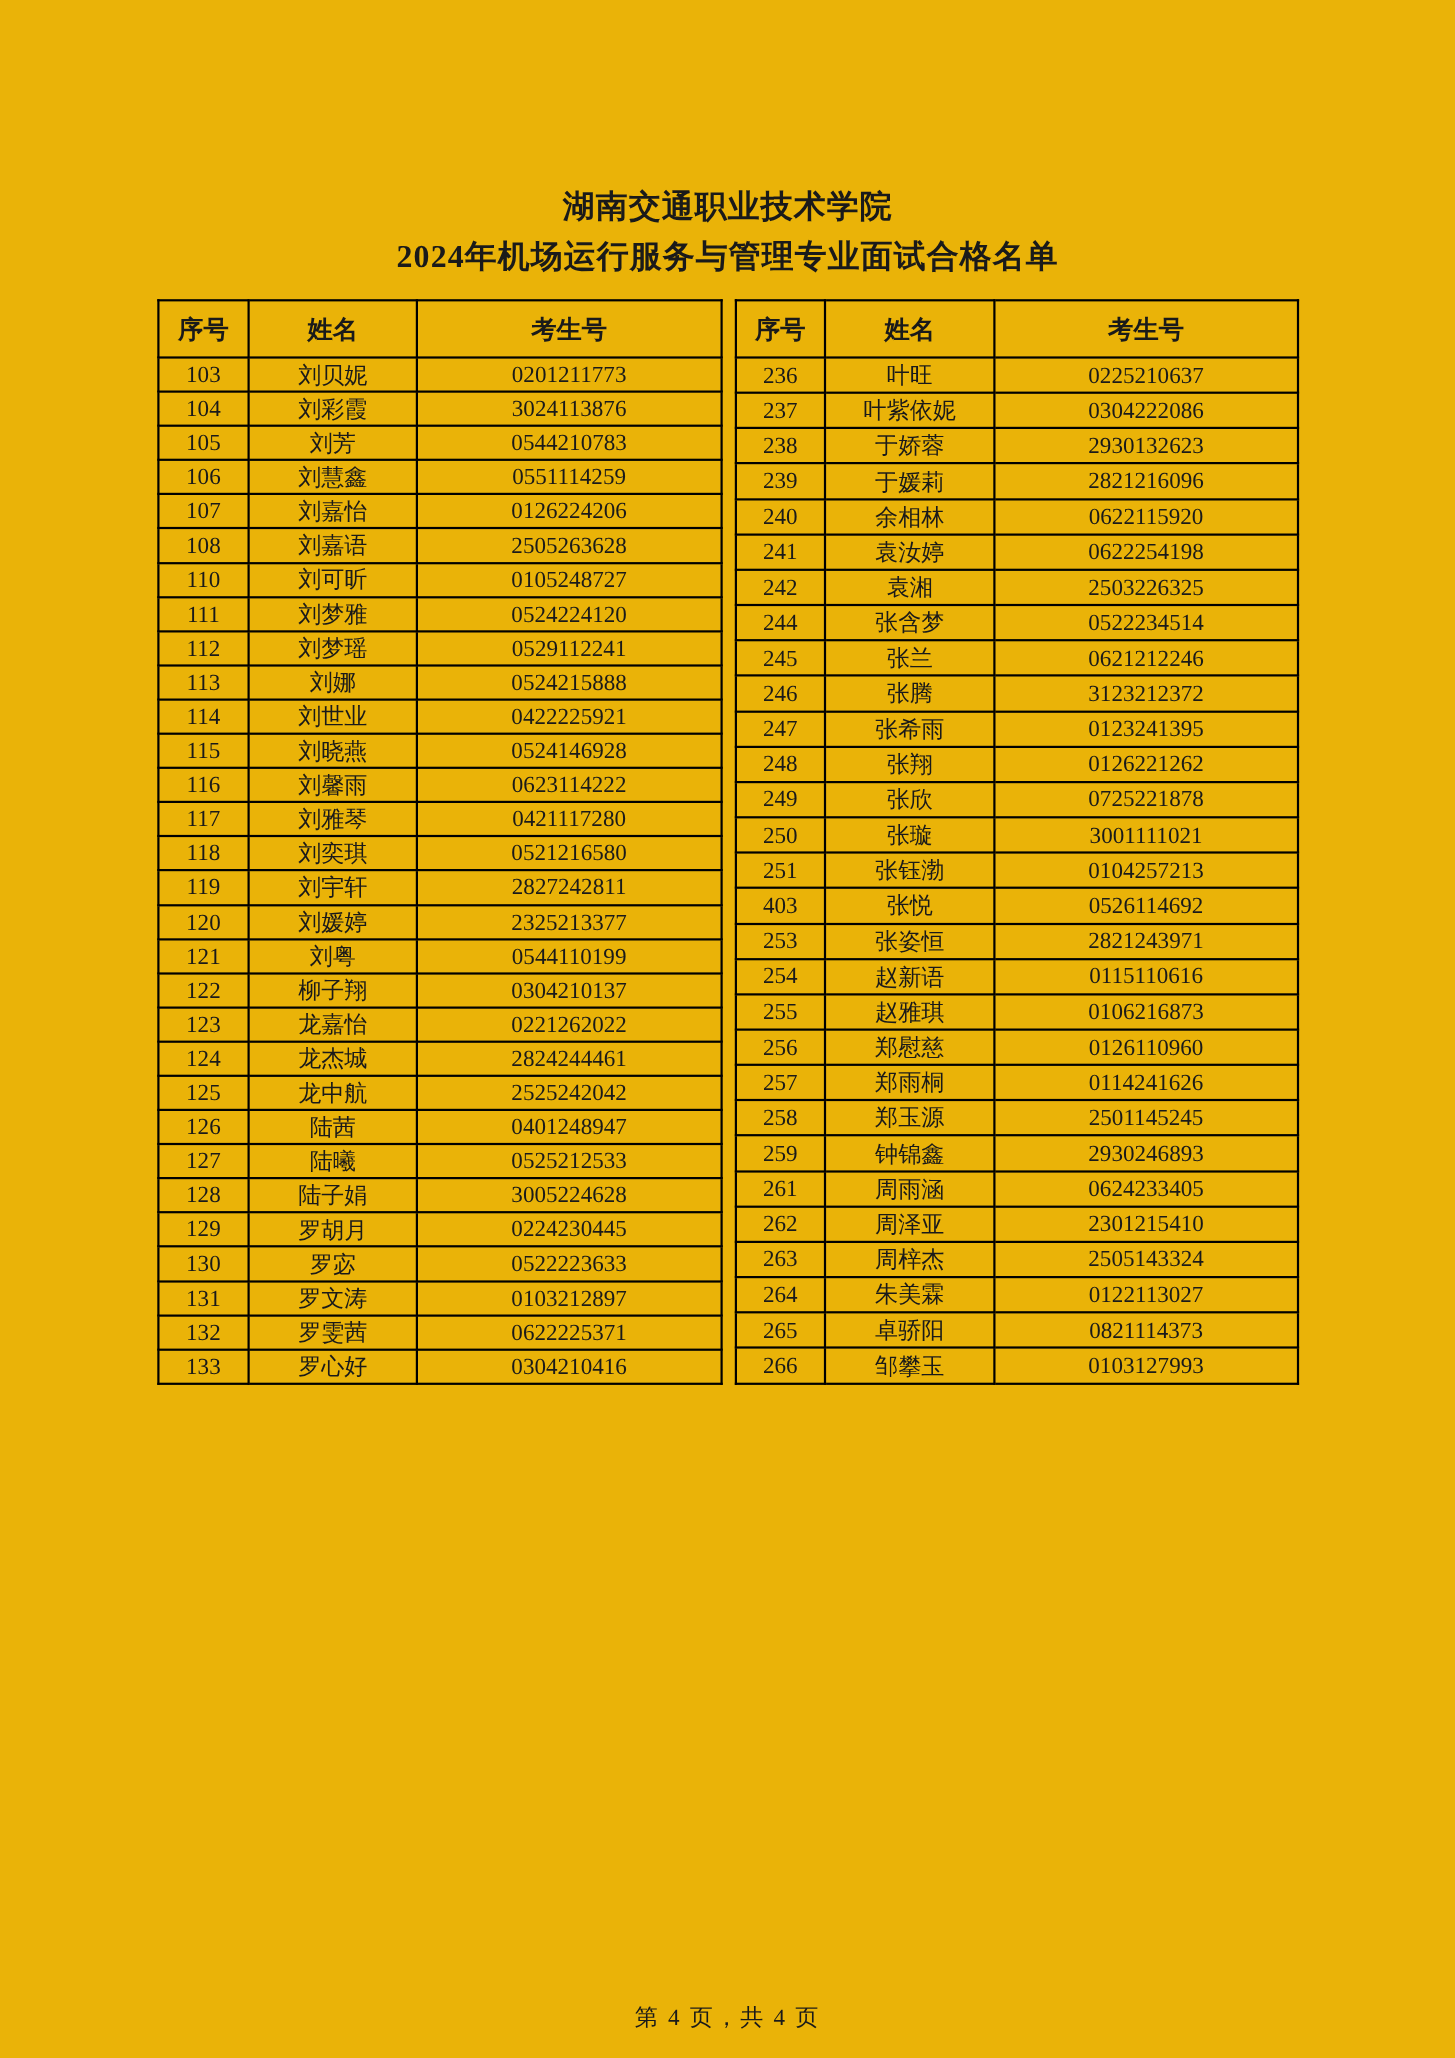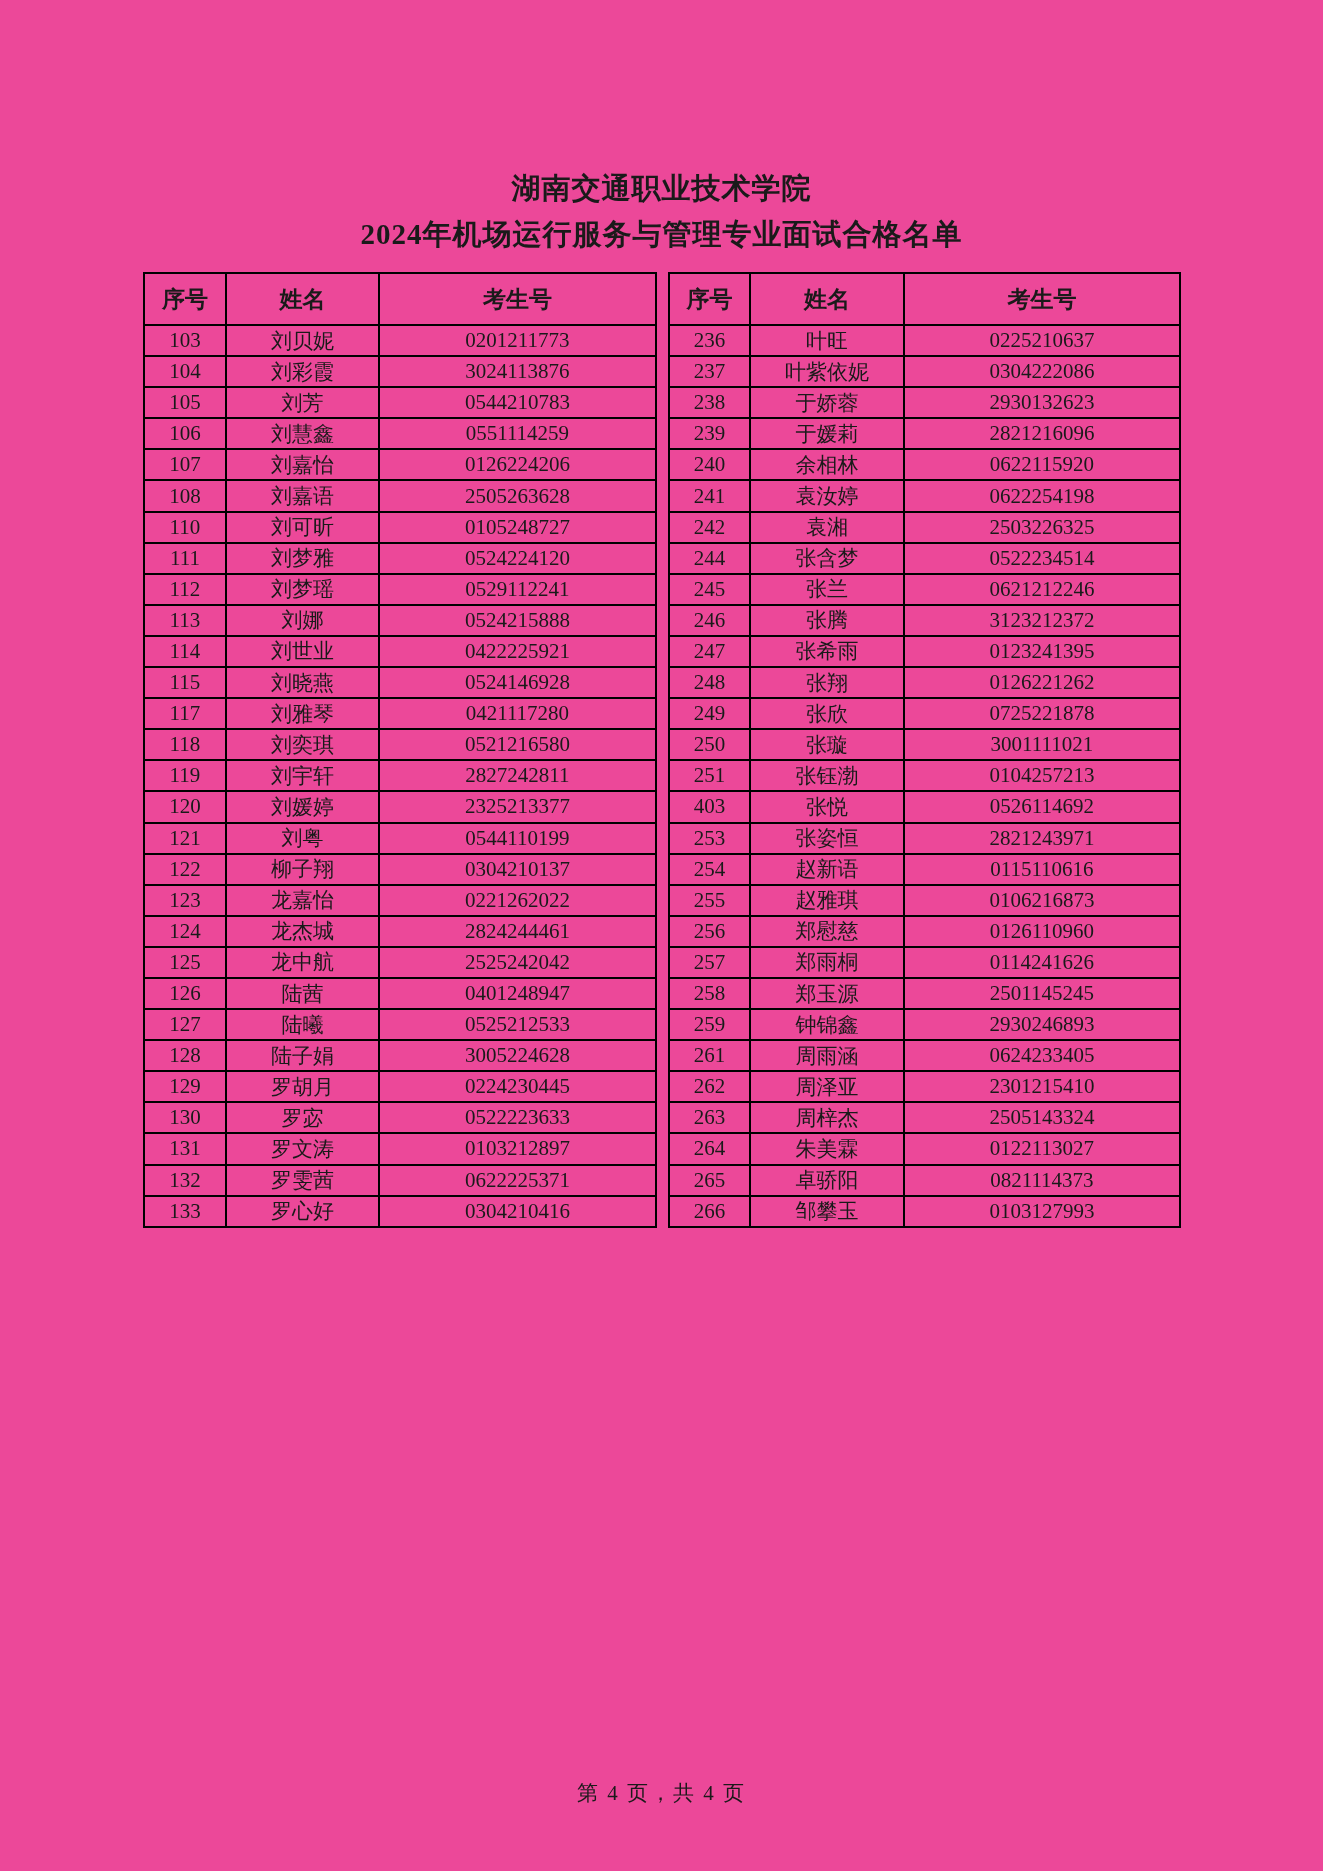--- a/index.html
+++ b/index.html
@@ -4,21 +4,21 @@
 <style>
   html,body{margin:0;padding:0;}
   body{
     width:1323px;height:1871px;
     background:#f2f2f2;
     font-family:"Liberation Serif","DejaVu Serif",serif;
   }
   .page{
     position:relative;
     width:1323px;height:1871px;
-    background:#ec4899;
+    background:#eab308;
     color:#1a1a1a;
     overflow:hidden;
   }
   .title-block{
     position:absolute;
     top:165px;left:0;right:0;
     text-align:center;
   }
   .title-line{
     font-size:29px;
@@ -55,21 +55,21 @@
   table.roster td{
     height:29.1px;
     font-size:21px;
     font-weight:normal;
   }
   col.c-serial{width:16%;}
   col.c-name{width:30%;}
   col.c-number{width:54%;}
   .footer{
     position:absolute;
-    top:1779px;left:0;right:0;
+    top:1820px;left:0;right:0;
     text-align:center;
     font-size:21px;
     letter-spacing:2px;
   }
 </style>
 </head>
 <body>
 
 <div class="page">
 
@@ -148,20 +148,25 @@
             <td>114</td>
             <td>刘世业</td>
             <td>0422225921</td>
           </tr>
           <tr>
             <td>115</td>
             <td>刘晓燕</td>
             <td>0524146928</td>
           </tr>
           <tr>
+            <td>116</td>
+            <td>刘馨雨</td>
+            <td>0623114222</td>
+          </tr>
+          <tr>
             <td>117</td>
             <td>刘雅琴</td>
             <td>0421117280</td>
           </tr>
           <tr>
             <td>118</td>
             <td>刘奕琪</td>
             <td>0521216580</td>
           </tr>
           <tr>

